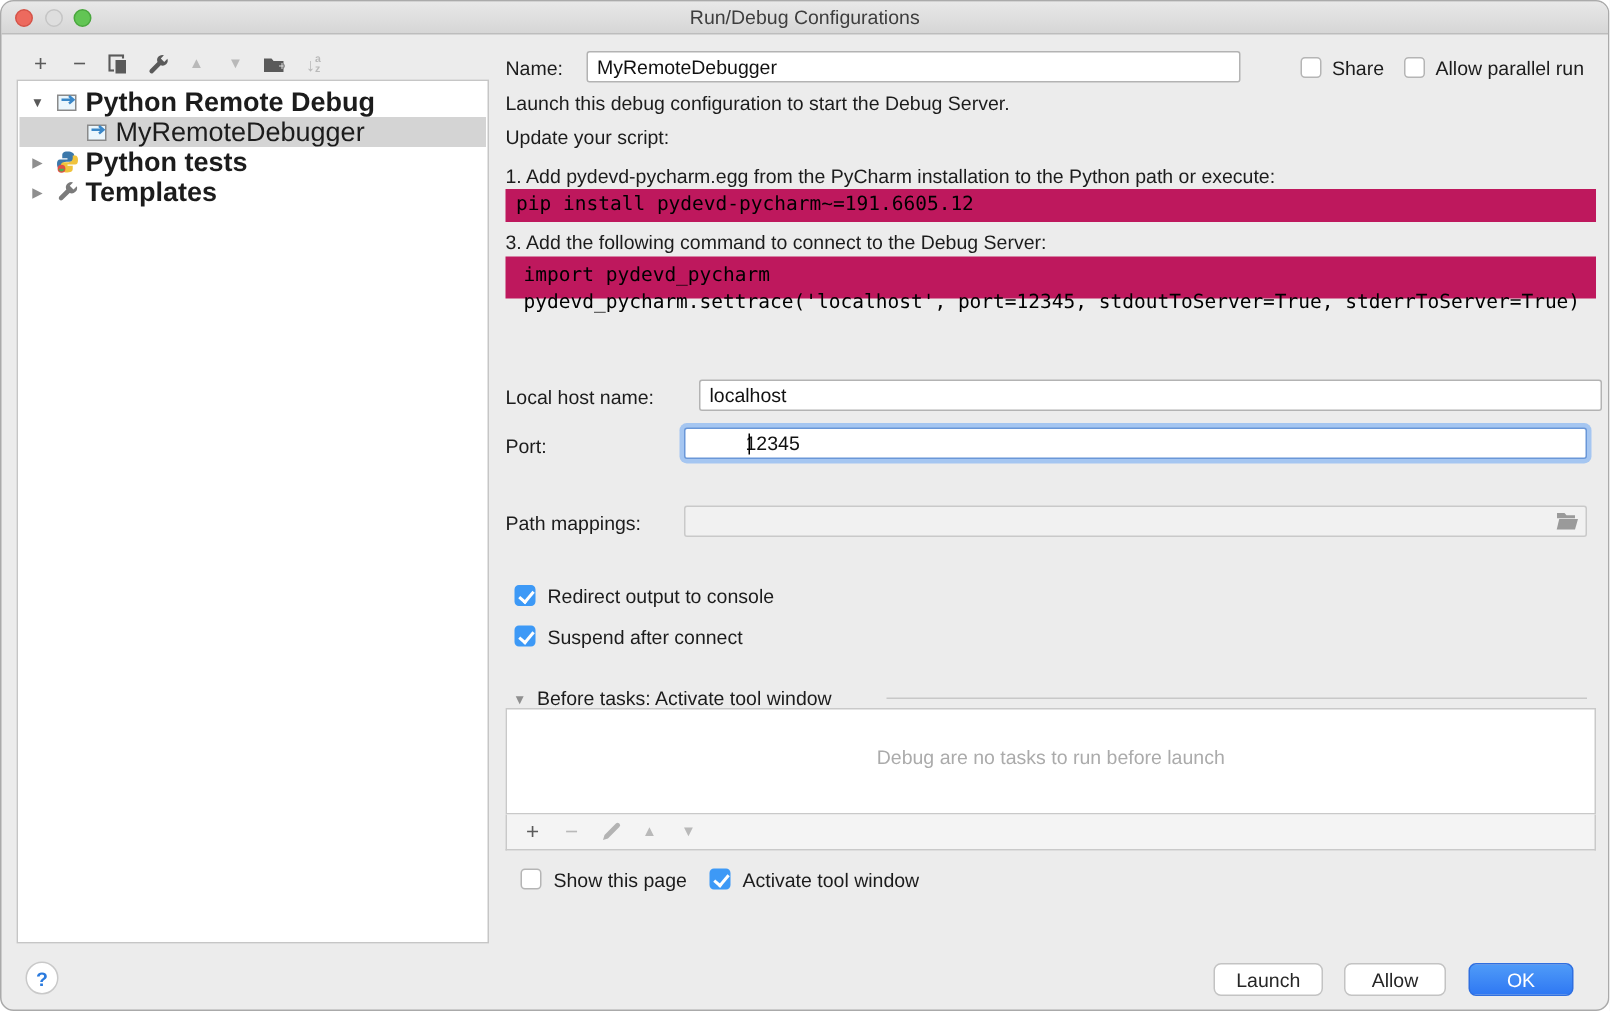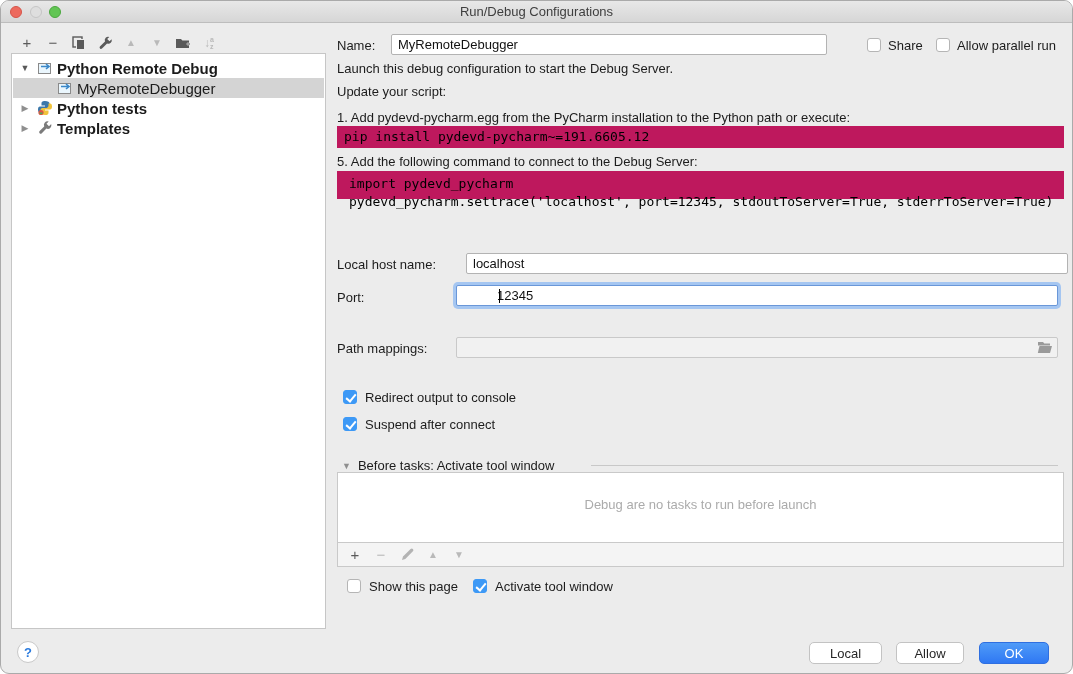--- a/index.html
+++ b/index.html
@@ -33,21 +33,21 @@
   .tree-panel {
     position:absolute; left:10px; top:52px; width:315px; height:576px;
     background:#ffffff; border:1px solid #c6c6c6;
   }
   .tree-row { position:absolute; left:1px; right:1px; height:20px; display:flex; align-items:center; cursor:default; }
   .tree-row.selected { background:#d4d4d4; }
   .tw { display:inline-block; text-align:center; }
   .disc { width:12px; font-size:9px; color:#8f8f8f; }
   .disc.open { color:#595959; }
   .ticon { width:16px; height:16px; margin-right:4px; }
-  .tlabel { font-size:15px; }
+  .tlabel { font-size:18px; }
   .tlabel.bold { font-weight:bold; }
 
   
   .label { position:absolute; font-size:13px; color:#1c1c1c; white-space:nowrap; }
   input.fld {
     position:absolute; height:21px; background:#ffffff; border:1px solid #b3b3b3;
     border-radius:2px; padding:0 6px; font-family:"Liberation Sans",sans-serif; font-size:13px; color:#111;
   }
   .fld.focused { border:1px solid #6a97d8; box-shadow:0 0 0 3px #a5c6f1; }
   .fld.disabled { background:#f1f1f1; border:1px solid #c9c9c9; }
@@ -198,21 +198,21 @@
   <input class="fld" style="left: 390px; top: 33px; width: 436px;" value="MyRemoteDebugger">
   <span class="cb" style="left:866px; top:37px;"></span>
   <span class="label" style="left:887px; top:37px;">Share</span>
   <span class="cb" style="left:935px; top:37px;"></span>
   <span class="label" style="left:956px; top:37px;">Allow parallel run</span>
 
   <span class="desc" style="left:336px; top:60px;">Launch this debug configuration to start the Debug Server.</span>
   <span class="desc" style="left:336px; top:83px;">Update your script:</span>
   <span class="desc" style="left:336px; top:109px;">1. Add pydevd-pycharm.egg from the PyCharm installation to the Python path or execute:</span>
   <div class="codeblock" style="top:125px; height:22px;">pip install pydevd-pycharm~=191.6605.12</div>
-  <span class="desc" style="left:336px; top:153px;">5. Add the following command to connect to the Debug Server:</span>
+  <span class="desc" style="left:336px; top:153px;">3. Add the following command to connect to the Debug Server:</span>
   <div class="codeblock" style="top:170px; height:28px; padding-top:4px;padding-left:12px;"><span>import pydevd_pycharm</span><br><span>pydevd_pycharm.settrace('localhost', port=12345, stdoutToServer=True, stderrToServer=True)</span></div>
 
   <span class="label" style="left:336px; top:256px;">Local host name:</span>
   <input class="fld" style="left: 455px; top: 252px; width: 602px; margin-left: 10px;" value="localhost">
   <span class="label" style="left:336px; top:289px;">Port:</span>
   <input class="fld focused" style="left: 455px; top: 284px; width: 602px; padding-left: 40px;" value="12345">
   <span class="caret" style="left:498px; top:288px;"></span>
 
   <span class="label" style="left:336px; top:340px;">Path mappings:</span>
   <input class="fld disabled" style="left: 455px; top: 336px; width: 602px;" disabled="" value="">
@@ -256,17 +256,17 @@
   </div>
 
   <span class="cb" style="left:346px; top:578px;"></span>
   <span class="label" style="left:368px; top:578px;">Show this page</span>
   <span class="cb checked" style="left:472px; top:578px;"></span>
   <span class="label" style="left:494px; top:578px;">Activate tool window</span>
 
   <div class="help-btn">
       <span>?</span>
     </div>
-  <div class="btn" style="left:808px; width:73px;">Local</div>
+  <div class="btn" style="left:808px; width:73px;">Launch</div>
   <div class="btn" style="left:895px; width:68px;">Allow</div>
   <div class="btn primary" style="left:978px; width:70px;">OK</div>
 
 </div>
 
 </body></html>

